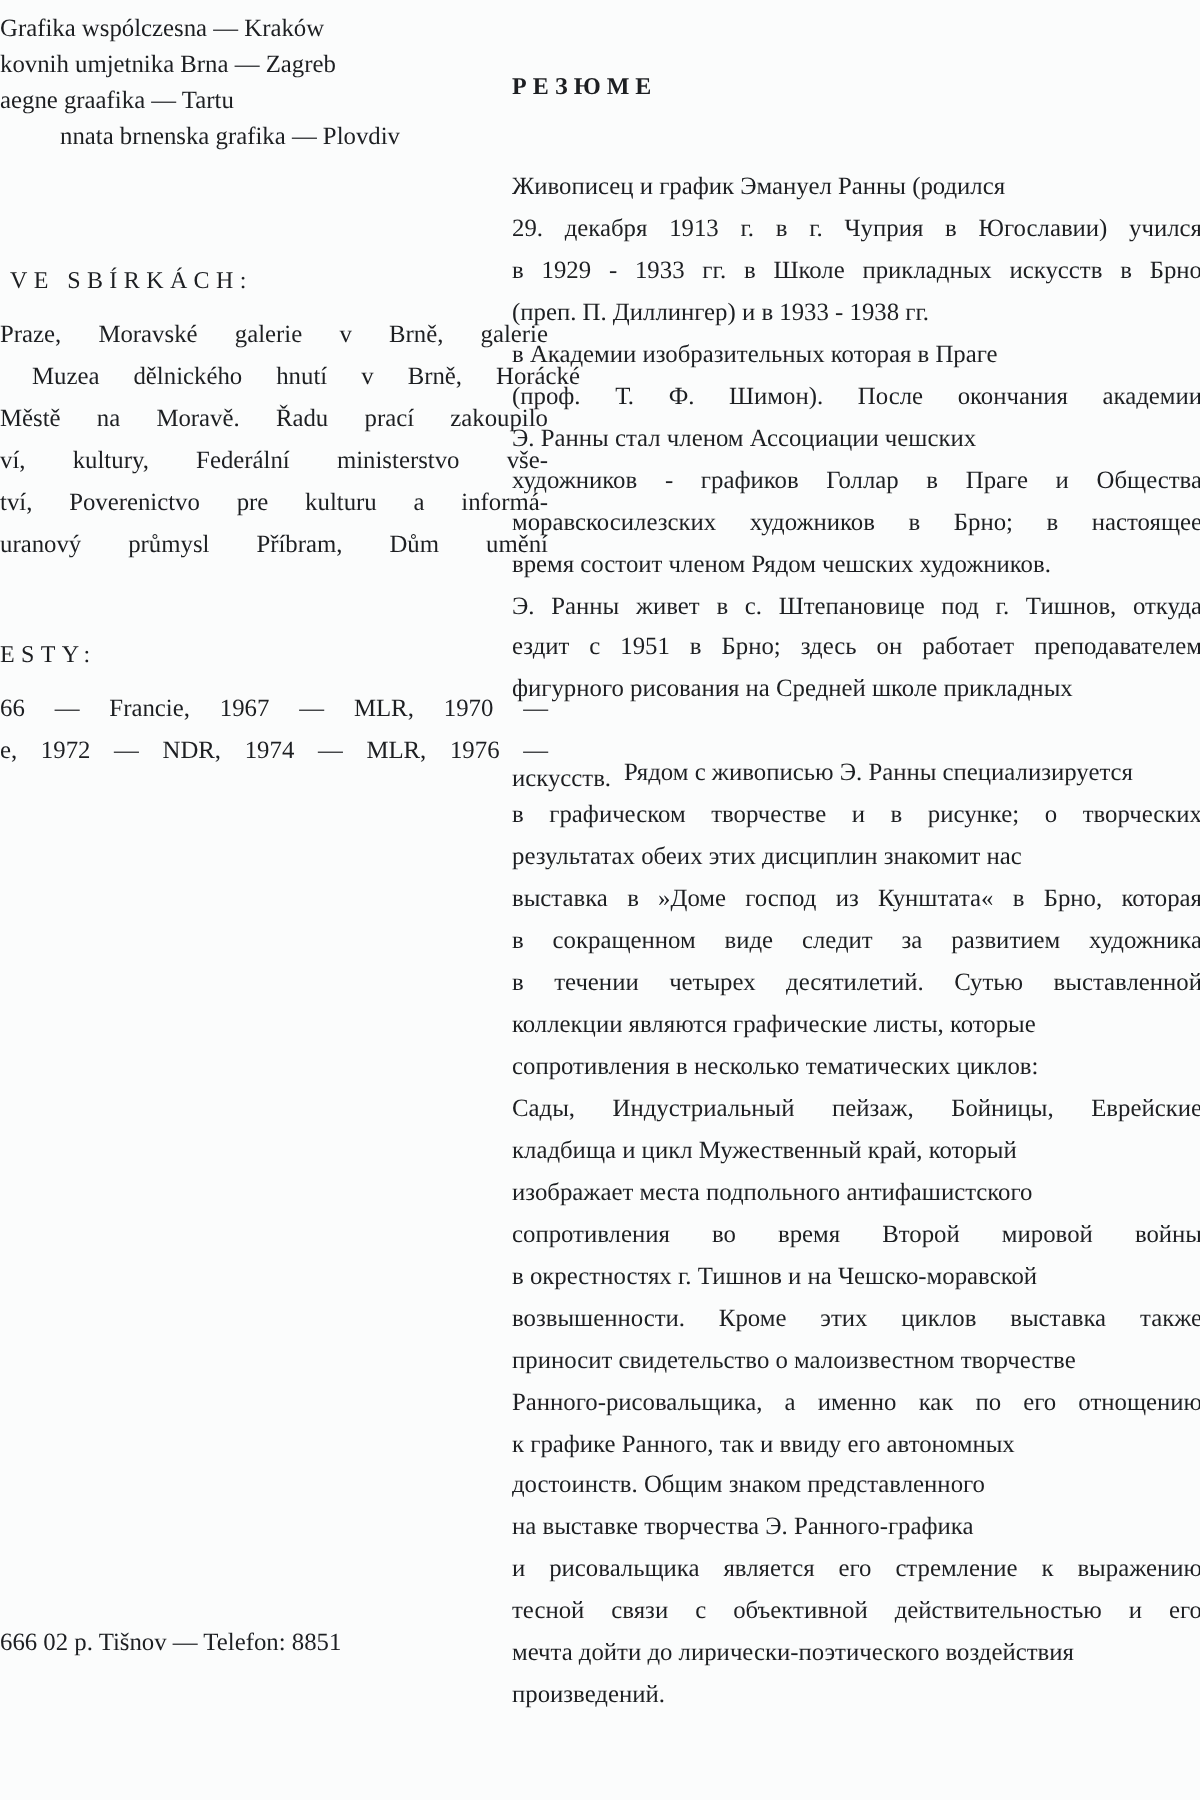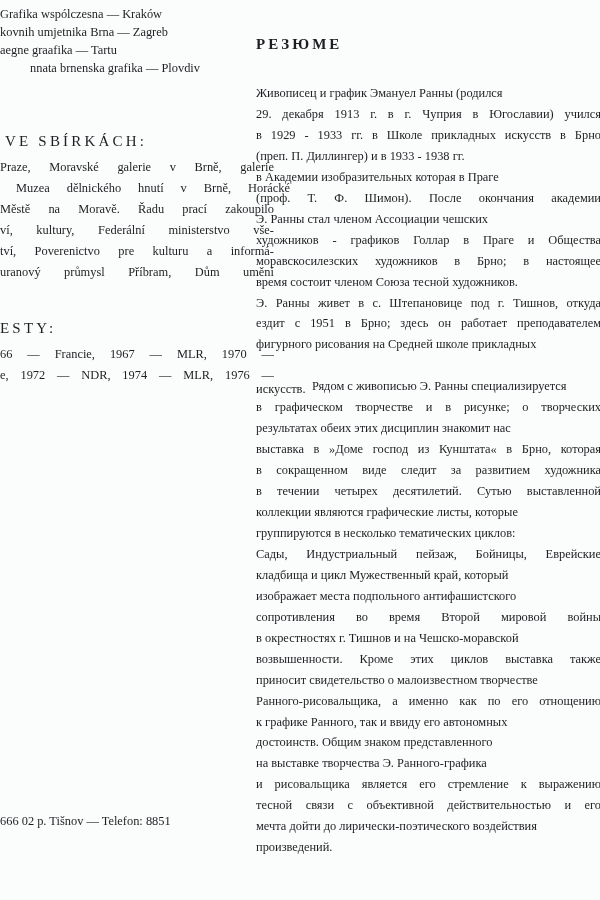--- a/index.html
+++ b/index.html
@@ -37,21 +37,21 @@
       font-size: 12.4px;
       line-height: 16px;
     }
     .justify {
       text-align: justify;
       text-align-last: justify;
       white-space: normal;
     }
     .heading {
       position: absolute;
-      font-size: 15px;
+      font-size: 12px;
       letter-spacing: 3.2px;
       white-space: nowrap;
       font-weight: normal;
     }
     .heading.bold {
       font-weight: bold;
       letter-spacing: 3px;
     }
   </style>
 </head>
@@ -123,21 +123,21 @@
         <div class="line" style="top: 210.7px; left: 0px; width: 345px;">
           <div>Э. Ранны стал членом Ассоциации чешских</div>
         </div>
         <div class="line" style="top: 231.65px; left: 0px; width: 345px;">
           <div class="justify">художников - графиков Голлар в Праге и Общества</div>
         </div>
         <div class="line" style="top: 252.6px; left: 0px; width: 345px;">
           <div class="justify">моравскосилезских художников в Брно; в настоящее</div>
         </div>
         <div class="line" style="top: 273.55px; left: 0px; width: 345px;">
-          <div>время состоит членом Союза тесной художников.</div>
+          <div>время состоит членом Рядом чешских художников.</div>
         </div>
         <div class="line" style="top: 294.5px; left: 0px; width: 345px;">
           <div class="justify">Э. Ранны живет в с. Штепановице под г. Тишнов, откуда</div>
         </div>
         <div class="line" style="top: 315.45px; left: 0px; width: 345px;">
           <div class="justify">ездит с 1951 в Брно; здесь он работает преподавателем</div>
         </div>
         <div class="line" style="top: 336.4px; left: 0px; width: 345px;">
           <div>фигурного рисования на Средней школе прикладных</div>
         </div>
@@ -159,21 +159,21 @@
         <div class="line" style="top: 462.1px; left: 0px; width: 345px;">
           <div class="justify">в сокращенном виде следит за развитием художника</div>
         </div>
         <div class="line" style="top: 483.05px; left: 0px; width: 345px;">
           <div class="justify">в течении четырех десятилетий. Сутью выставленной</div>
         </div>
         <div class="line" style="top: 504px; left: 0px; width: 345px;">
           <div>коллекции являются графические листы, которые</div>
         </div>
         <div class="line" style="top: 524.95px; left: 0px; width: 345px;">
-          <div>группируются в несколько тематических циклов:</div>
+          <div>сопротивления в несколько тематических циклов:</div>
         </div>
         <div class="line" style="top: 545.9px; left: 0px; width: 345px;">
           <div class="justify">Сады, Индустриальный пейзаж, Бойницы, Еврейские</div>
         </div>
         <div class="line" style="top: 566.85px; left: 0px; width: 345px;">
           <div>кладбища и цикл Мужественный край, который</div>
         </div>
         <div class="line" style="top: 587.8px; left: 0px; width: 345px;">
           <div>изображает места подпольного антифашистского</div>
         </div>

